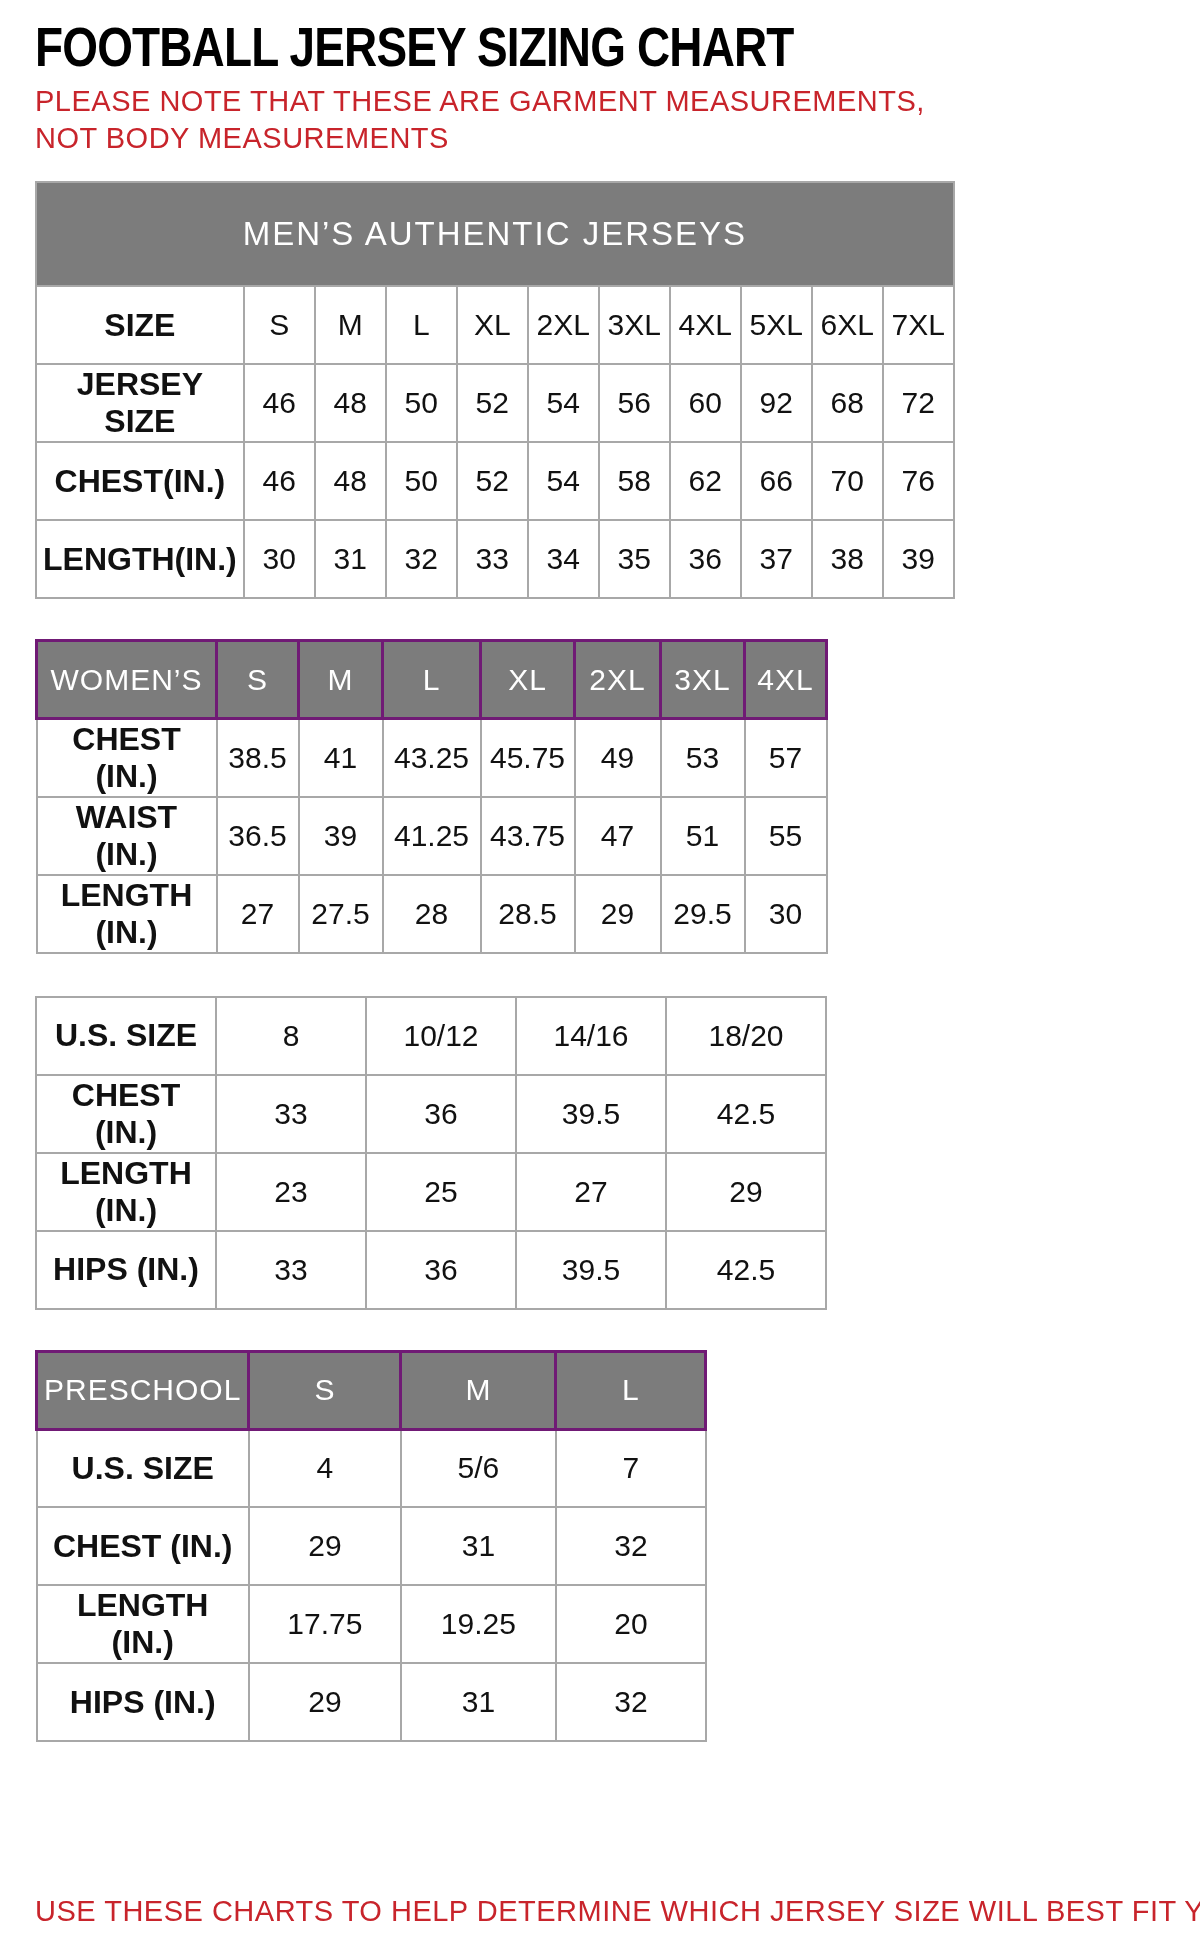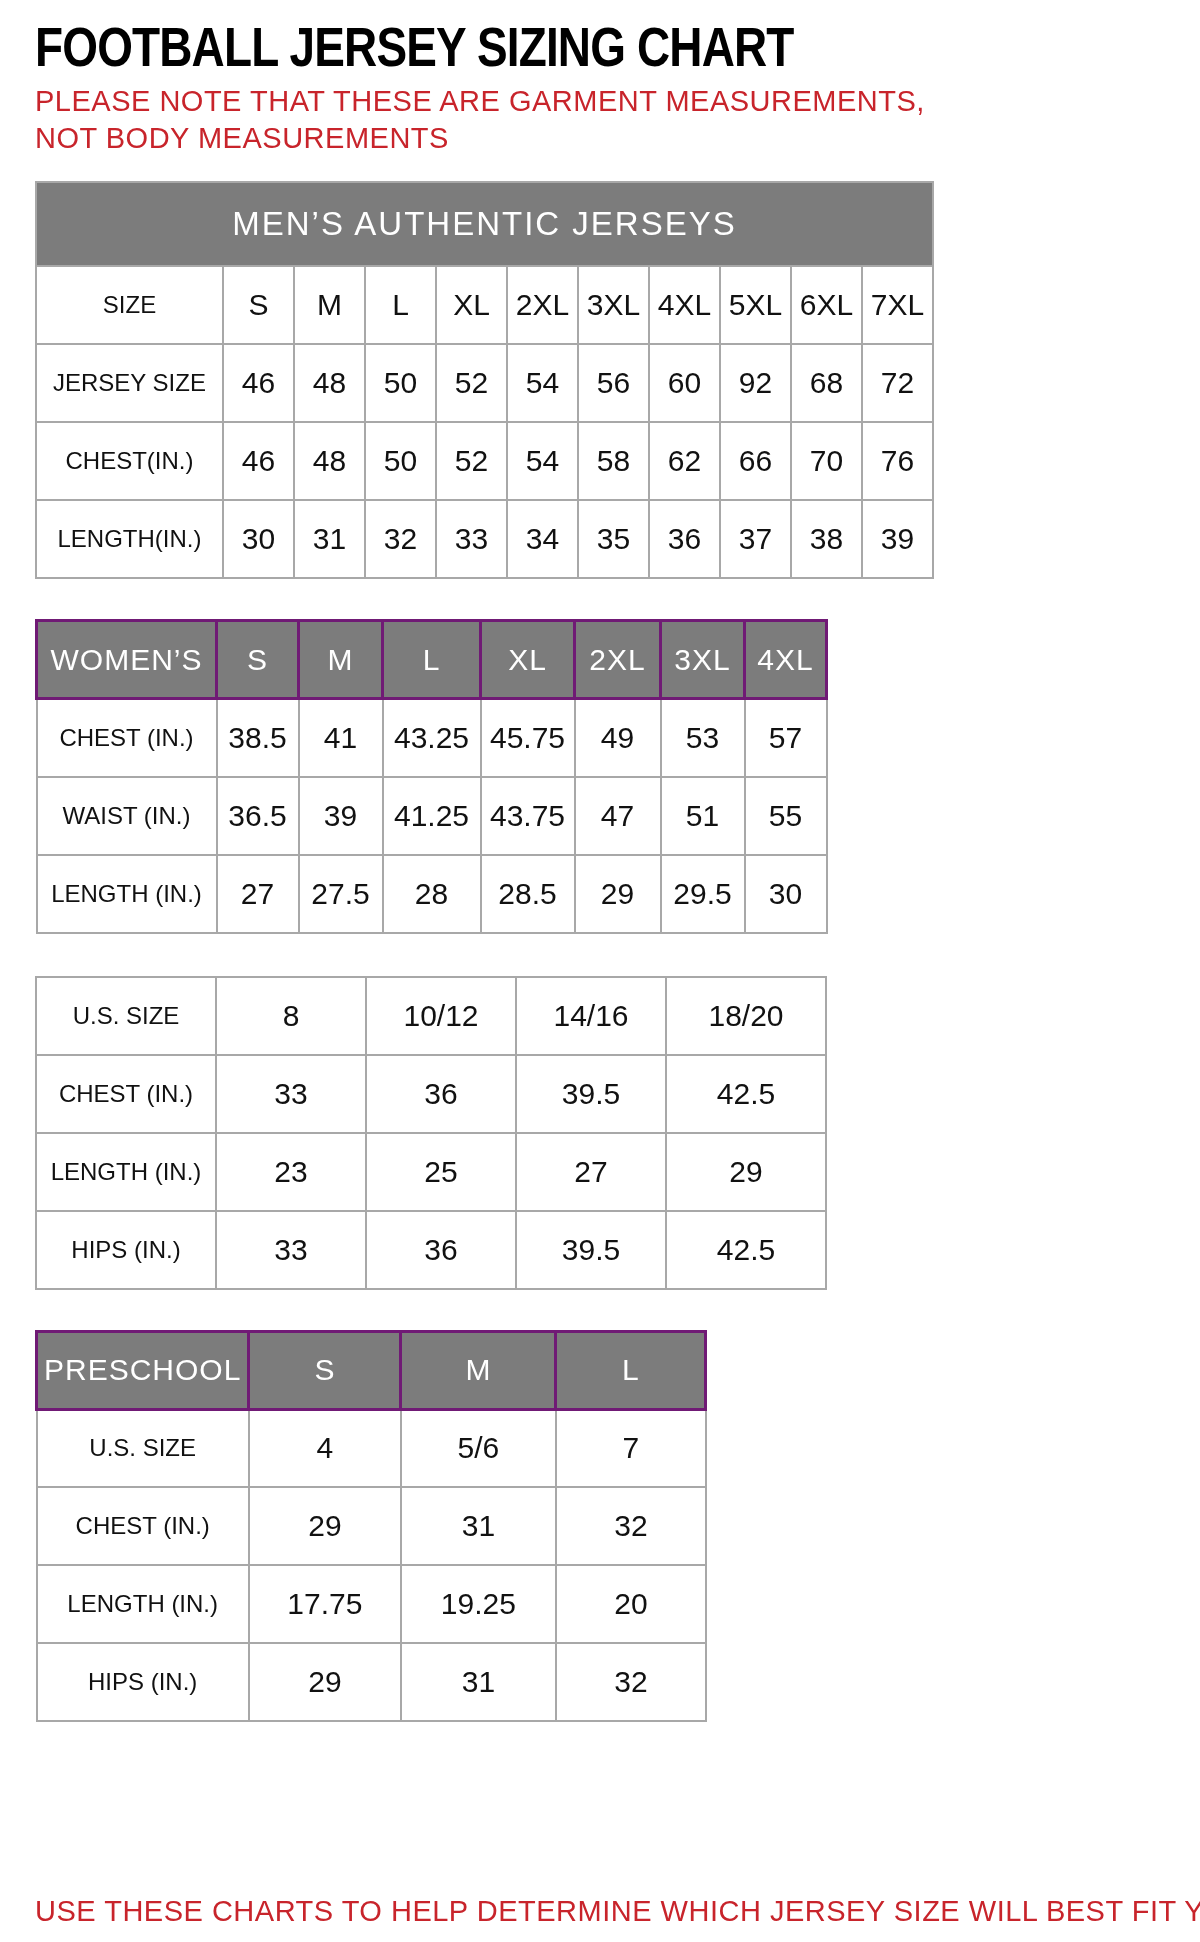--- a/index.html
+++ b/index.html
@@ -50,31 +50,32 @@
     box-sizing: border-box;
   }
   table.chart td {
     font-size: 30px;
     color: #111111;
     height: 78px;
   }
   table.chart th.rowlabel {
     background: #ffffff;
     color: #111111;
-    font-size: 24px;
+    font-size: 32px;
     height: 78px;
     white-space: pre-line;
     line-height: 1.15;
+    font-weight: bold;
   }
   table.chart th.banner {
     background: #7c7c7c;
     color: #ffffff;
     font-size: 33px;
     letter-spacing: 2px;
-    height: 84px;
+    height: 104px;
   }
   table.chart th.hdr {
     background: #7c7c7c;
     color: #ffffff;
     font-size: 30px;
     border: 3px solid #701a75;
     height: 78px;
     letter-spacing: 1px;
   }
   #mens-table      { margin-bottom: 40px; }

